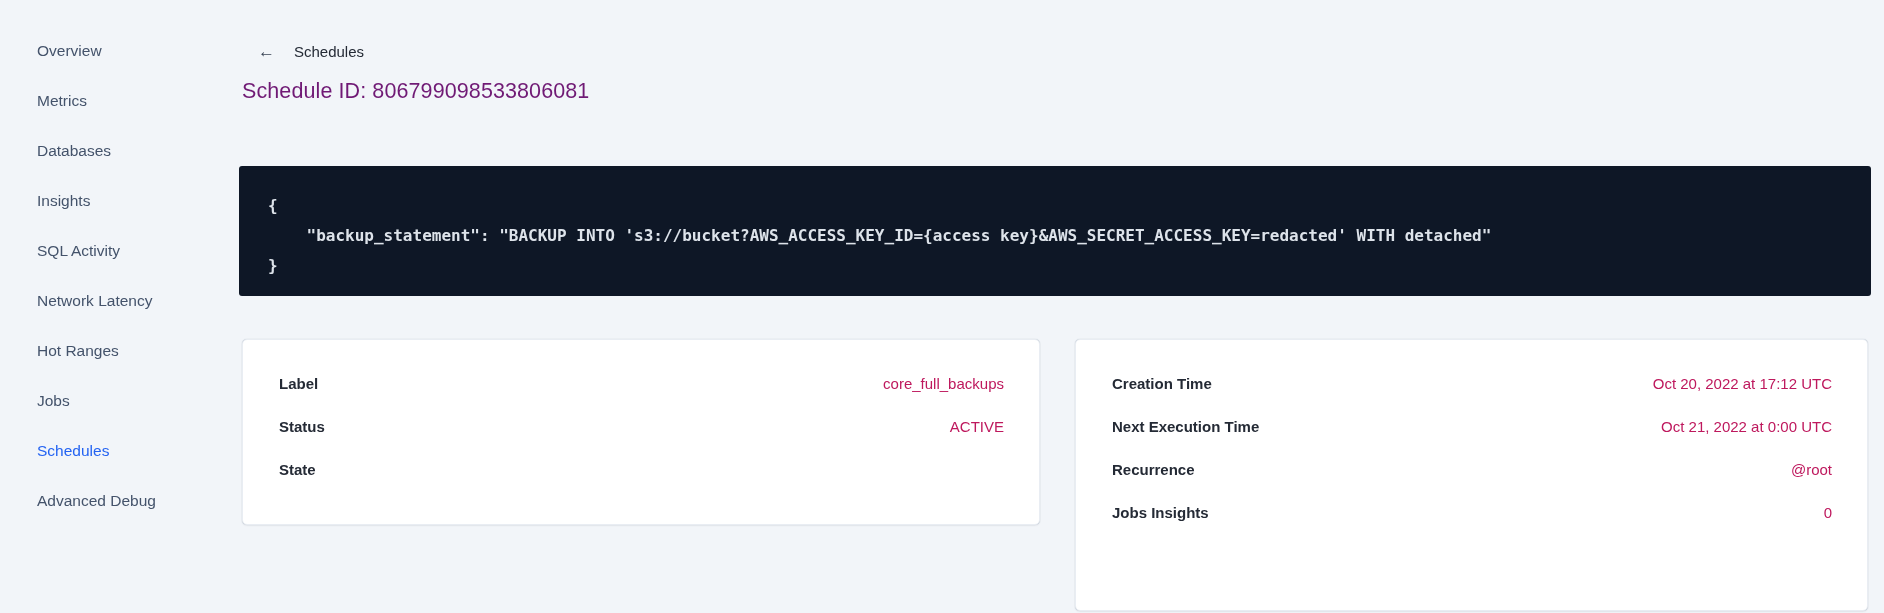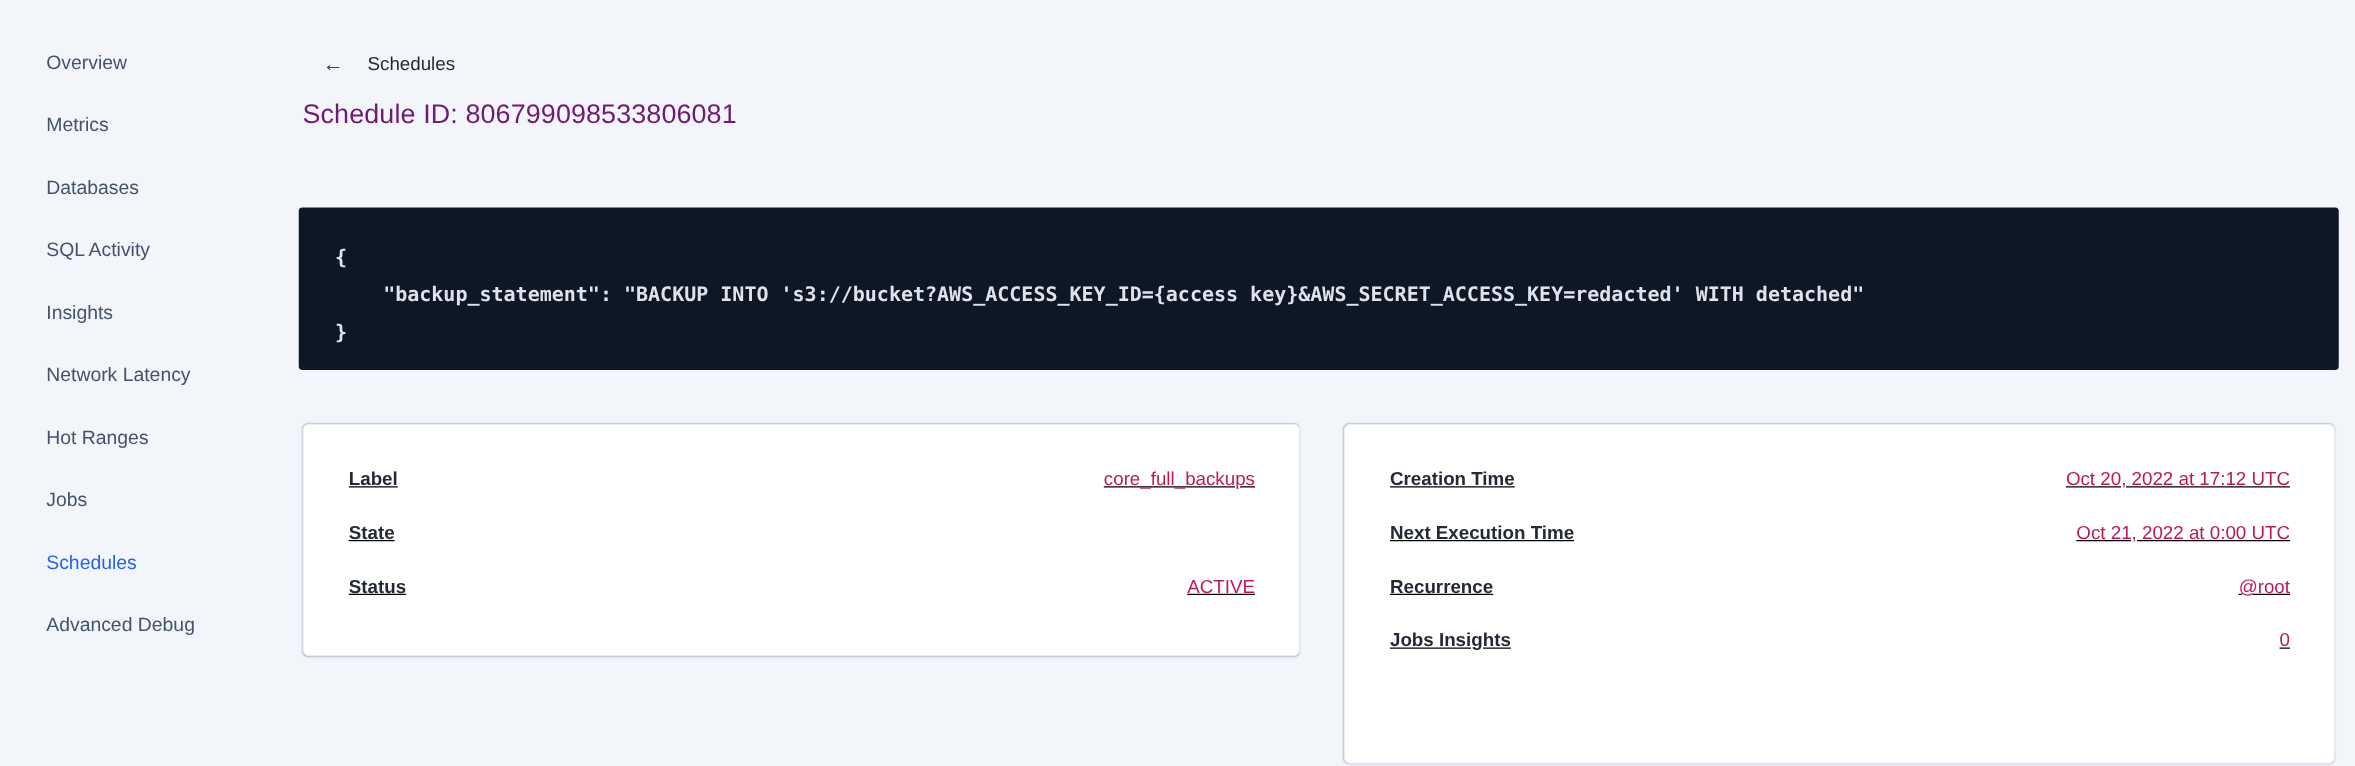--- a/index.html
+++ b/index.html
@@ -59,38 +59,38 @@
   .cards{
     position:absolute; top:333px; left:0; width:1632px;
     display:flex; gap:35px; align-items:flex-start;
   }
   .card{
     background:#ffffff;
     border:1px solid #e9edf3; border-radius:5px;
     box-shadow:0 1px 2px rgba(31,41,55,.05), 0 0 1px rgba(67,90,111,.35);
     padding:22px 29px 0 30px;
   }
-  .card.schedule{ width:801px; height:186px;text-decoration:underline; }
-  .card.execution{ width:796px; height:272px;text-decoration:underline; }
+  .card.schedule{ width:801px; height:186px; }
+  .card.execution{ width:796px; height:272px; }
   .detail-row{
     height:43px; display:flex; align-items:center;
     justify-content:space-between;
   }
   .detail-label{ font-size:15px; font-weight:600; color:#242a35; white-space:nowrap; }
   .detail-value{ font-size:15px; color:#be185d; text-align:right; white-space:nowrap; }
 </style>
 </head>
 <body>
 
 <nav class="sidebar">
   <div class="nav-item">Overview</div>
   <div class="nav-item">Metrics</div>
   <div class="nav-item">Databases</div>
+  <div class="nav-item">Insights</div>
   <div class="nav-item">SQL Activity</div>
-  <div class="nav-item">Insights</div>
   <div class="nav-item">Network Latency</div>
   <div class="nav-item">Hot Ranges</div>
   <div class="nav-item">Jobs</div>
   <div class="nav-item active">Schedules</div>
   <div class="nav-item">Advanced Debug</div>
 </nav>
 
 <main class="main">
 
   <div class="back-row">
@@ -107,26 +107,26 @@
   </div>
 
   <div class="cards">
 
     <section class="card schedule">
       <div class="detail-row">
         <span class="detail-label">Label</span>
         <span class="detail-value">core_full_backups</span>
       </div>
       <div class="detail-row">
+        <span class="detail-label">Status</span>
+        <span class="detail-value">ACTIVE</span>
+      </div>
+      <div class="detail-row">
         <span class="detail-label">State</span>
         <span class="detail-value"></span>
-      </div>
-      <div class="detail-row">
-        <span class="detail-label">Status</span>
-        <span class="detail-value">ACTIVE</span>
       </div>
     </section>
 
     <section class="card execution">
       <div class="detail-row">
         <span class="detail-label">Creation Time</span>
         <span class="detail-value">Oct 20, 2022 at 17:12 UTC</span>
       </div>
       <div class="detail-row">
         <span class="detail-label">Next Execution Time</span>

